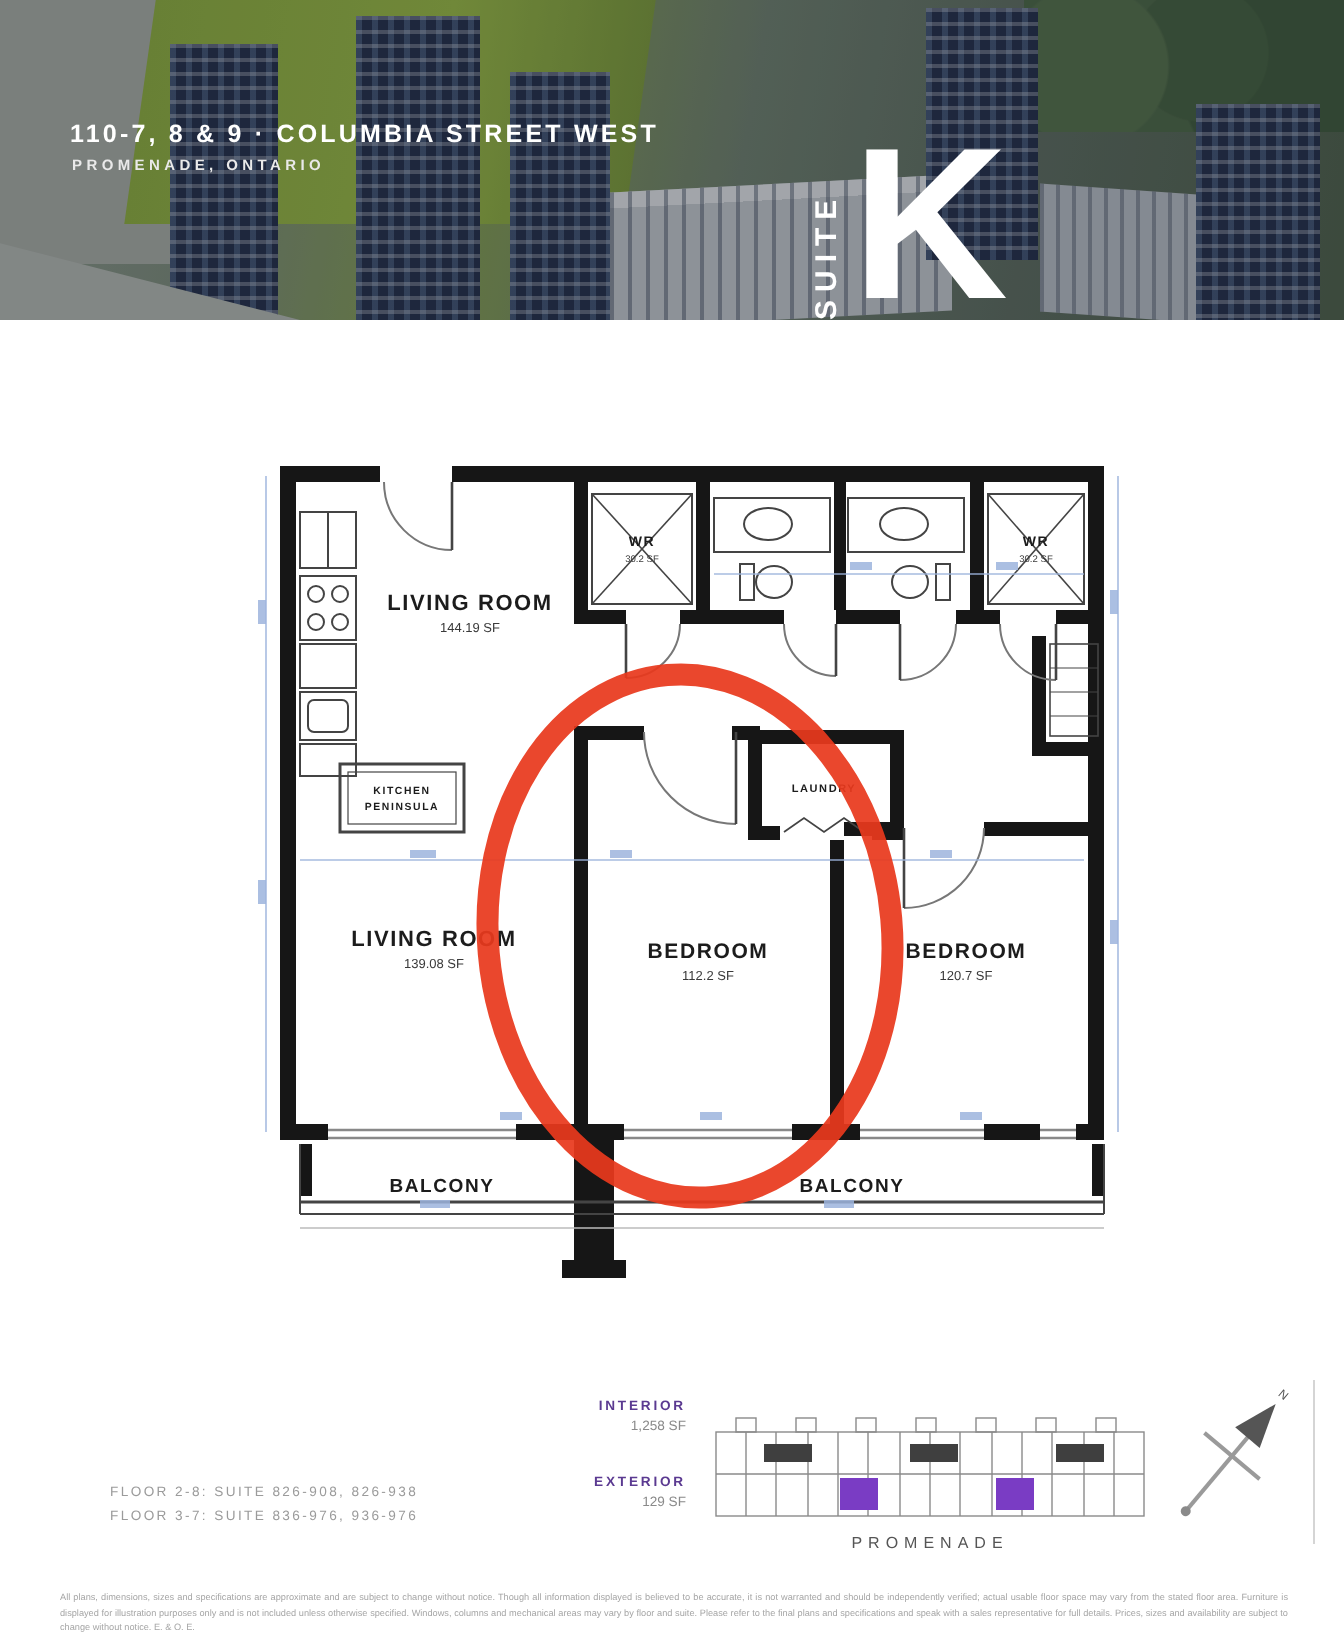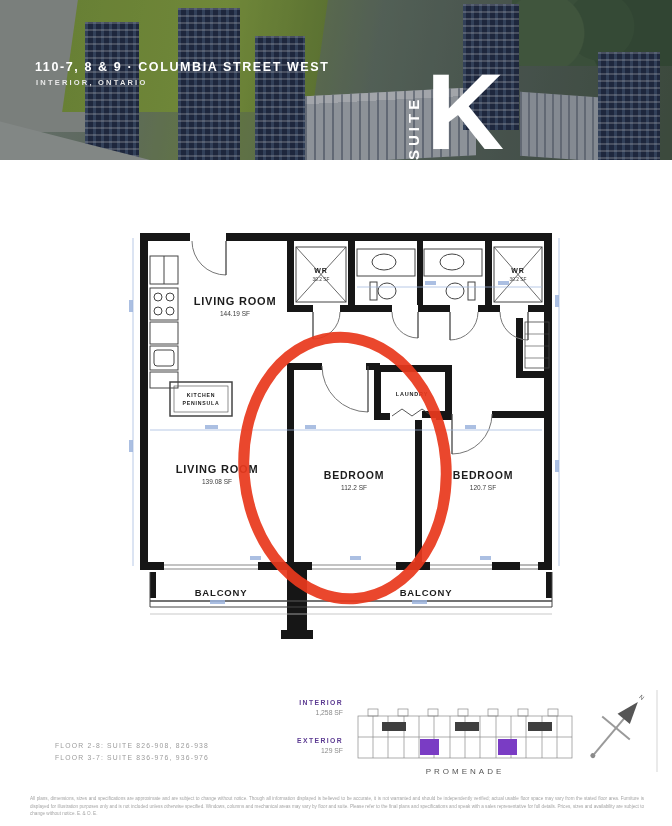--- a/index.html
+++ b/index.html
@@ -50,21 +50,21 @@
     <div class="ph midrise"></div>
     <div class="ph midrise2"></div>
     <div class="ph tower t1"></div>
     <div class="ph tower t2"></div>
     <div class="ph tower t3"></div>
     <div class="ph tower t4"></div>
     <div class="ph tower t5"></div>
     <div class="ph ph-road"></div>
     <div class="ph overlay"></div>
     <div id="addr">110-7, 8 &amp; 9 · COLUMBIA STREET WEST</div>
-    <div id="city">INTERIOR, ONTARIO</div>
+    <div id="city">PROMENADE, ONTARIO</div>
     <div id="suite-vert">SUITE</div>
     <div id="suite-k">K</div>
   </div>
 
   <svg id="plan-svg" viewBox="0 160 672 520">
 
     <g fill="#161616">
       <rect x="140" y="233" width="50" height="8"></rect>
         <rect x="226" y="233" width="326" height="8"></rect>
       <rect x="140" y="233" width="8" height="337"></rect>

